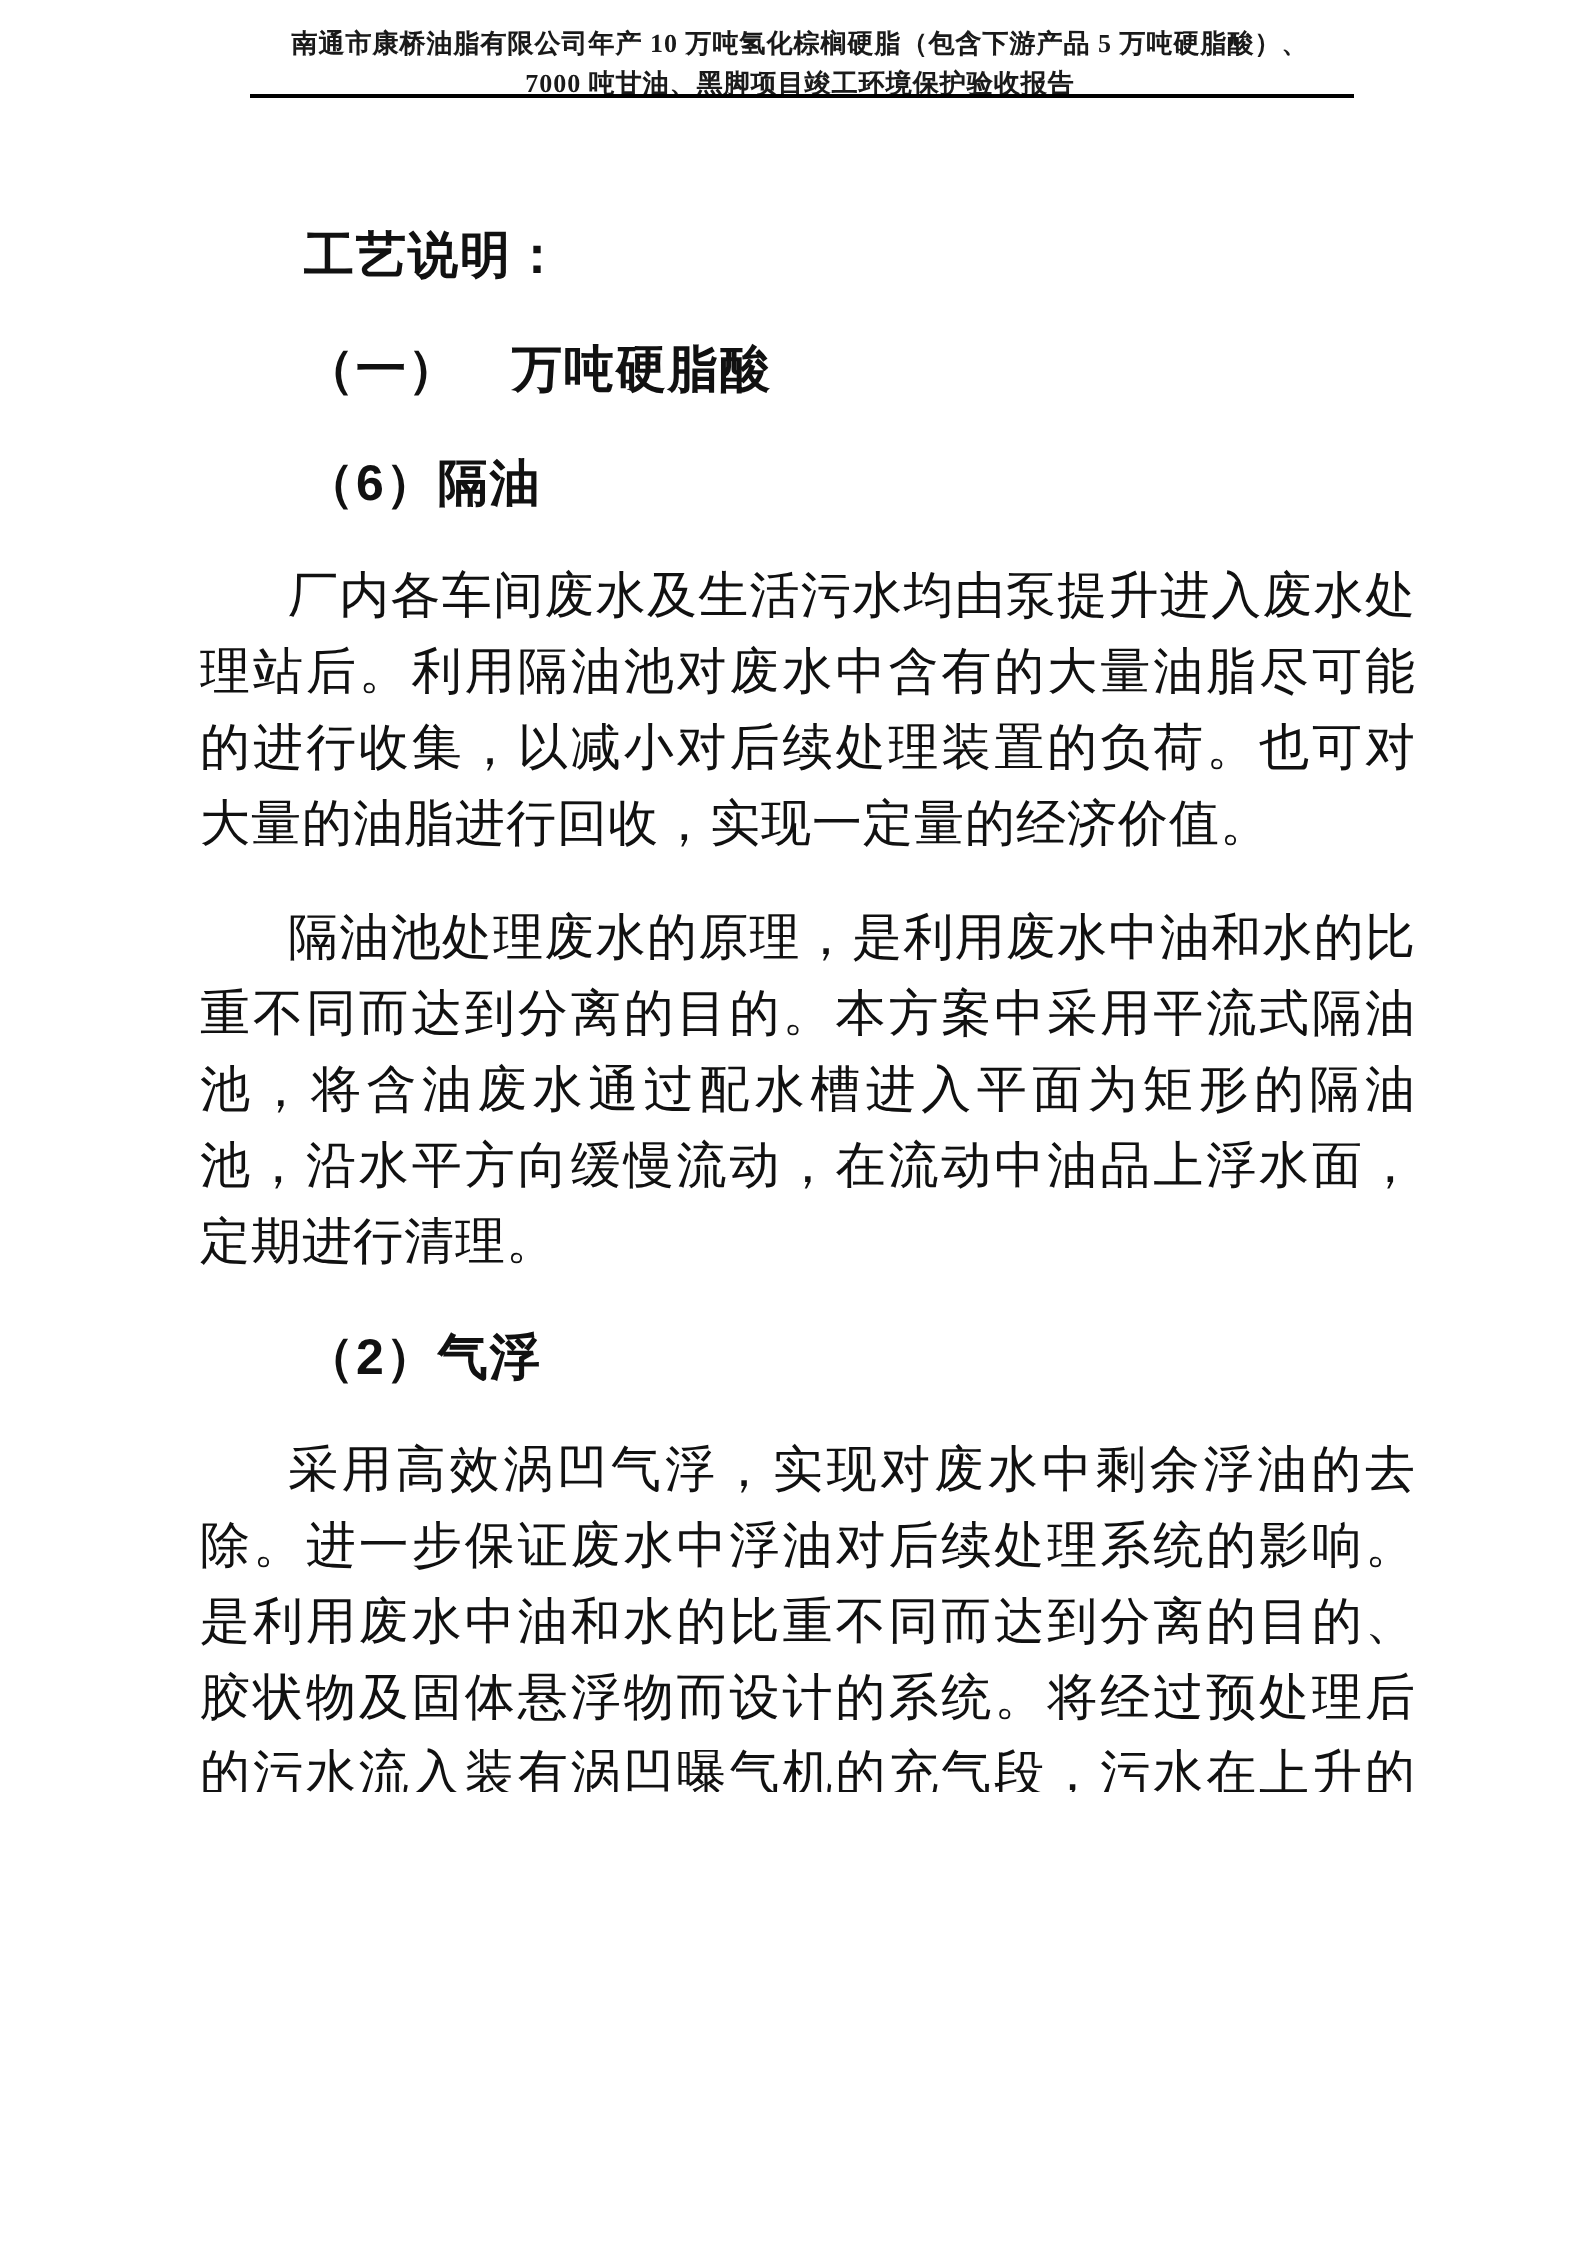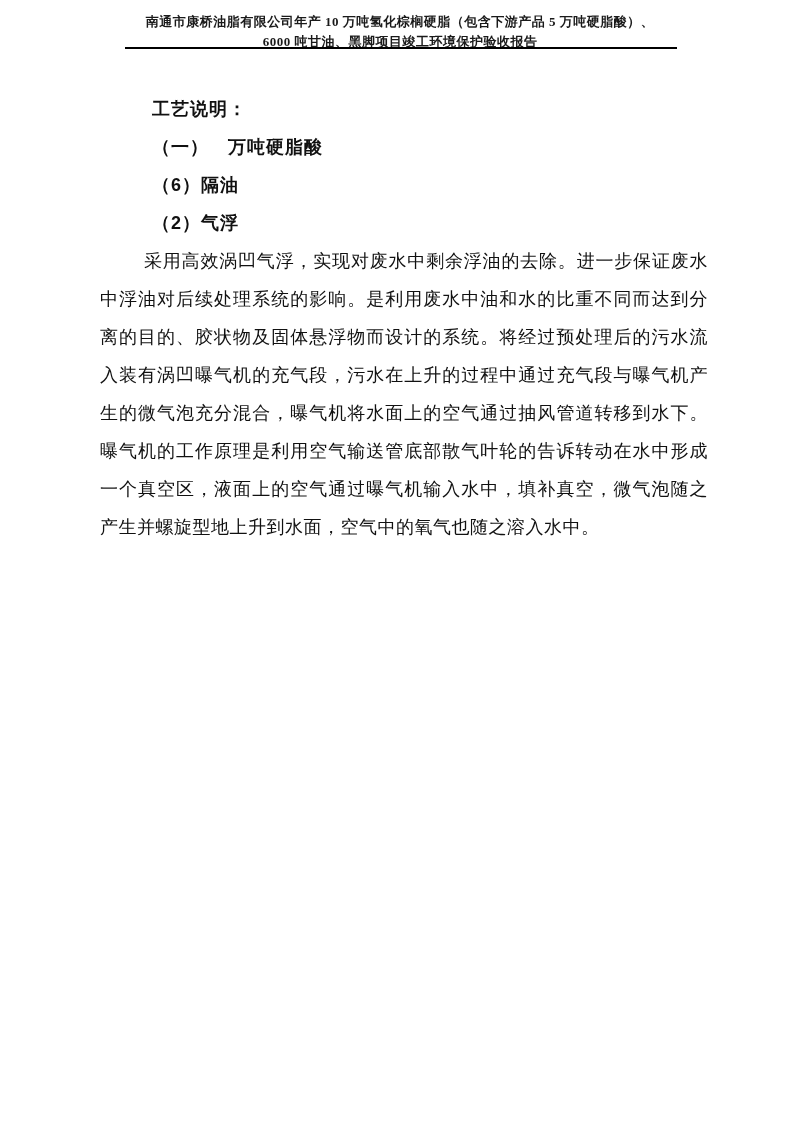--- a/index.html
+++ b/index.html
@@ -36,23 +36,24 @@
     height: 2px;
     background: #000000;
   }
   .doc-body {
     position: absolute;
     left: 100px;
     top: 90px;
     width: 608px;
   }
   .blk {
-    font-size: 18px;
+    font-size: 25px;
     line-height: 38px;
     color: #111111;
+    margin-top: 19px;
   }
   .blk.heading {
     font-weight: bold;
     text-indent: 52px;
     font-family: "Liberation Sans", "DejaVu Sans", sans-serif;
     letter-spacing: 1px;
   }
   .blk.para {
     text-indent: 44px;
     text-align: justify;
@@ -69,29 +70,31 @@
     color: #111111;
   }
 </style>
 </head>
 <body>
 
 <div class="page">
 
   <div class="doc-header">
     <div>南通市康桥油脂有限公司年产 10 万吨氢化棕榈硬脂（包含下游产品 5 万吨硬脂酸）、</div>
-    <div>6000 吨甘油、黑脚项目竣工环境保护验收报告</div>
+    <div>7000 吨甘油、黑脚项目竣工环境保护验收报告</div>
   </div>
 
   <div class="header-rule"></div>
 
   <div class="doc-body" id="doc-body">
       <div class="blk heading">工艺说明：</div>
       <div class="blk heading">（一）　万吨硬脂酸</div>
       <div class="blk heading">（6）隔油</div>
+      <div class="blk para">厂内各车间废水及生活污水均由泵提升进入废水处理站后。利用隔油池对废水中含有的大量油脂尽可能的进行收集，以减小对后续处理装置的负荷。也可对大量的油脂进行回收，实现一定量的经济价值。</div>
+      <div class="blk para">隔油池处理废水的原理，是利用废水中油和水的比重不同而达到分离的目的。本方案中采用平流式隔油池，将含油废水通过配水槽进入平面为矩形的隔油池，沿水平方向缓慢流动，在流动中油品上浮水面，定期进行清理。</div>
       <div class="blk heading">（2）气浮</div>
       <div class="blk para">采用高效涡凹气浮，实现对废水中剩余浮油的去除。进一步保证废水中浮油对后续处理系统的影响。是利用废水中油和水的比重不同而达到分离的目的、胶状物及固体悬浮物而设计的系统。将经过预处理后的污水流入装有涡凹曝气机的充气段，污水在上升的过程中通过充气段与曝气机产生的微气泡充分混合，曝气机将水面上的空气通过抽风管道转移到水下。曝气机的工作原理是利用空气输送管底部散气叶轮的告诉转动在水中形成一个真空区，液面上的空气通过曝气机输入水中，填补真空，微气泡随之产生并螺旋型地上升到水面，空气中的氧气也随之溶入水中。</div>
     </div>
 
   <div class="page-footer">
     <span>34</span>
   </div>
 
 </div>
 

